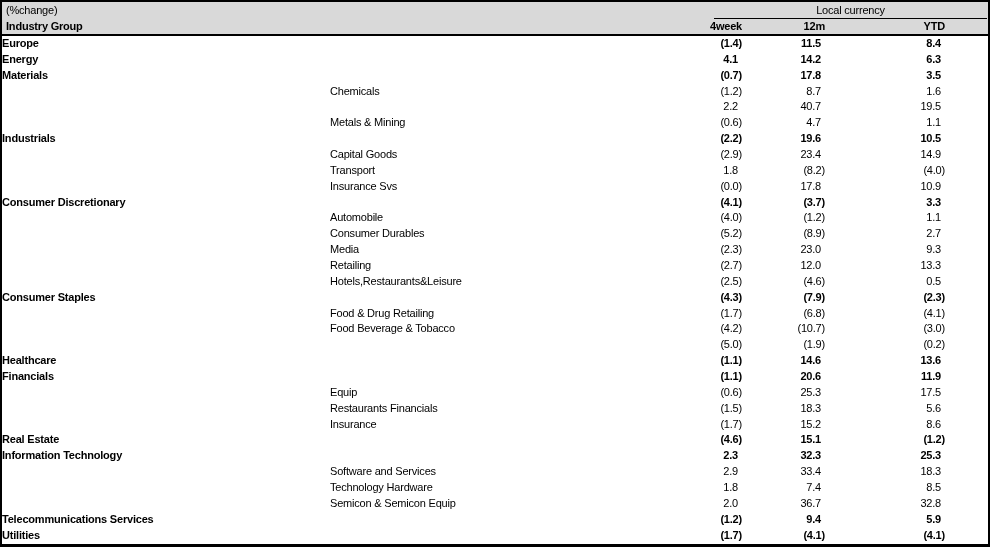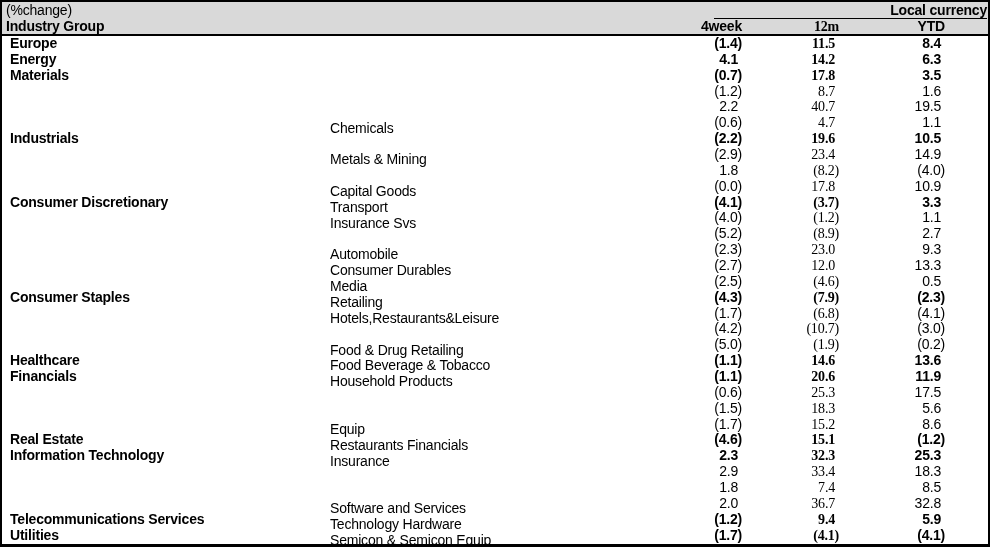--- a/index.html
+++ b/index.html
@@ -10,50 +10,50 @@
   }
   .table{
     position:relative;
     width:990px;height:547px;
     box-sizing:border-box;
     border:2px solid var(--border);
     border-bottom:3px solid var(--border);
     background:#fff;
     color:var(--text);
     font-family:"Liberation Sans",sans-serif;
-    font-size:14px;
+    font-size:11px;
     letter-spacing:-0.2px;
     overflow:hidden;
   }
   .header{
     background:var(--header-bg);
     border-bottom:2px solid var(--border);
     height:32px;
     box-sizing:content-box;
     position:relative;
   }
   .hrow1{height:17px;line-height:17px;position:relative;}
   .pct{padding-left:4px;}
   .lc{
     position:absolute;left:712px;right:1px;top:0;
     height:16px;line-height:16px;
-    text-align:right;font-weight:bold;
+    text-align:center;font-weight:normal;
     border-bottom:1.5px solid var(--border);
   }
   .hrow2{height:15px;line-height:15px;position:relative;font-weight:bold;}
   .ig{padding-left:4px;margin-top:8px;}
   .v{position:absolute;top:0;white-space:nowrap;}
   .v1{right:246px;}
-  .v2{right:149px;font-family:Liberation Serif, serif;}
+  .v2{right:163px;}
   .v3{right:43px;}
   .v.pos{padding-right:4px;}
   .body{position:relative;}
   .row{height:15.87px;line-height:15.87px;position:relative;}
-  .row .label{display:inline-block;padding-left:8px;white-space:nowrap;}
-  .row.lvl1 .label{padding-left:328px;margin-top:37px;}
+  .row .label{display:inline-block;padding-left:0;white-space:nowrap;}
+  .row.lvl1 .label{padding-left:328px;}
   .row.lvl0{font-weight:bold;}
 </style>
 </head>
 <body>
 
 <div class="table">
   <div class="header">
     <div class="hrow1">
       <span class="pct">(%change)</span>
       <span class="lc">Local currency</span>
@@ -192,21 +192,20 @@
   </div>
 
   <div class="row lvl1">
     <span class="label">Food Beverage &amp; Tobacco</span>
     <span class="v v1">(4.2)</span>
     <span class="v v2">(10.7)</span>
     <span class="v v3">(3.0)</span>
   </div>
 
   <div class="row lvl1">
-    <span class="label">Household Products</span>
     <span class="v v1">(5.0)</span>
     <span class="v v2">(1.9)</span>
     <span class="v v3">(0.2)</span>
   </div>
 
   <div class="row lvl0">
     <span class="label">Healthcare</span>
     <span class="v v1">(1.1)</span>
     <span class="v v2 pos">14.6</span>
     <span class="v v3 pos">13.6</span>

